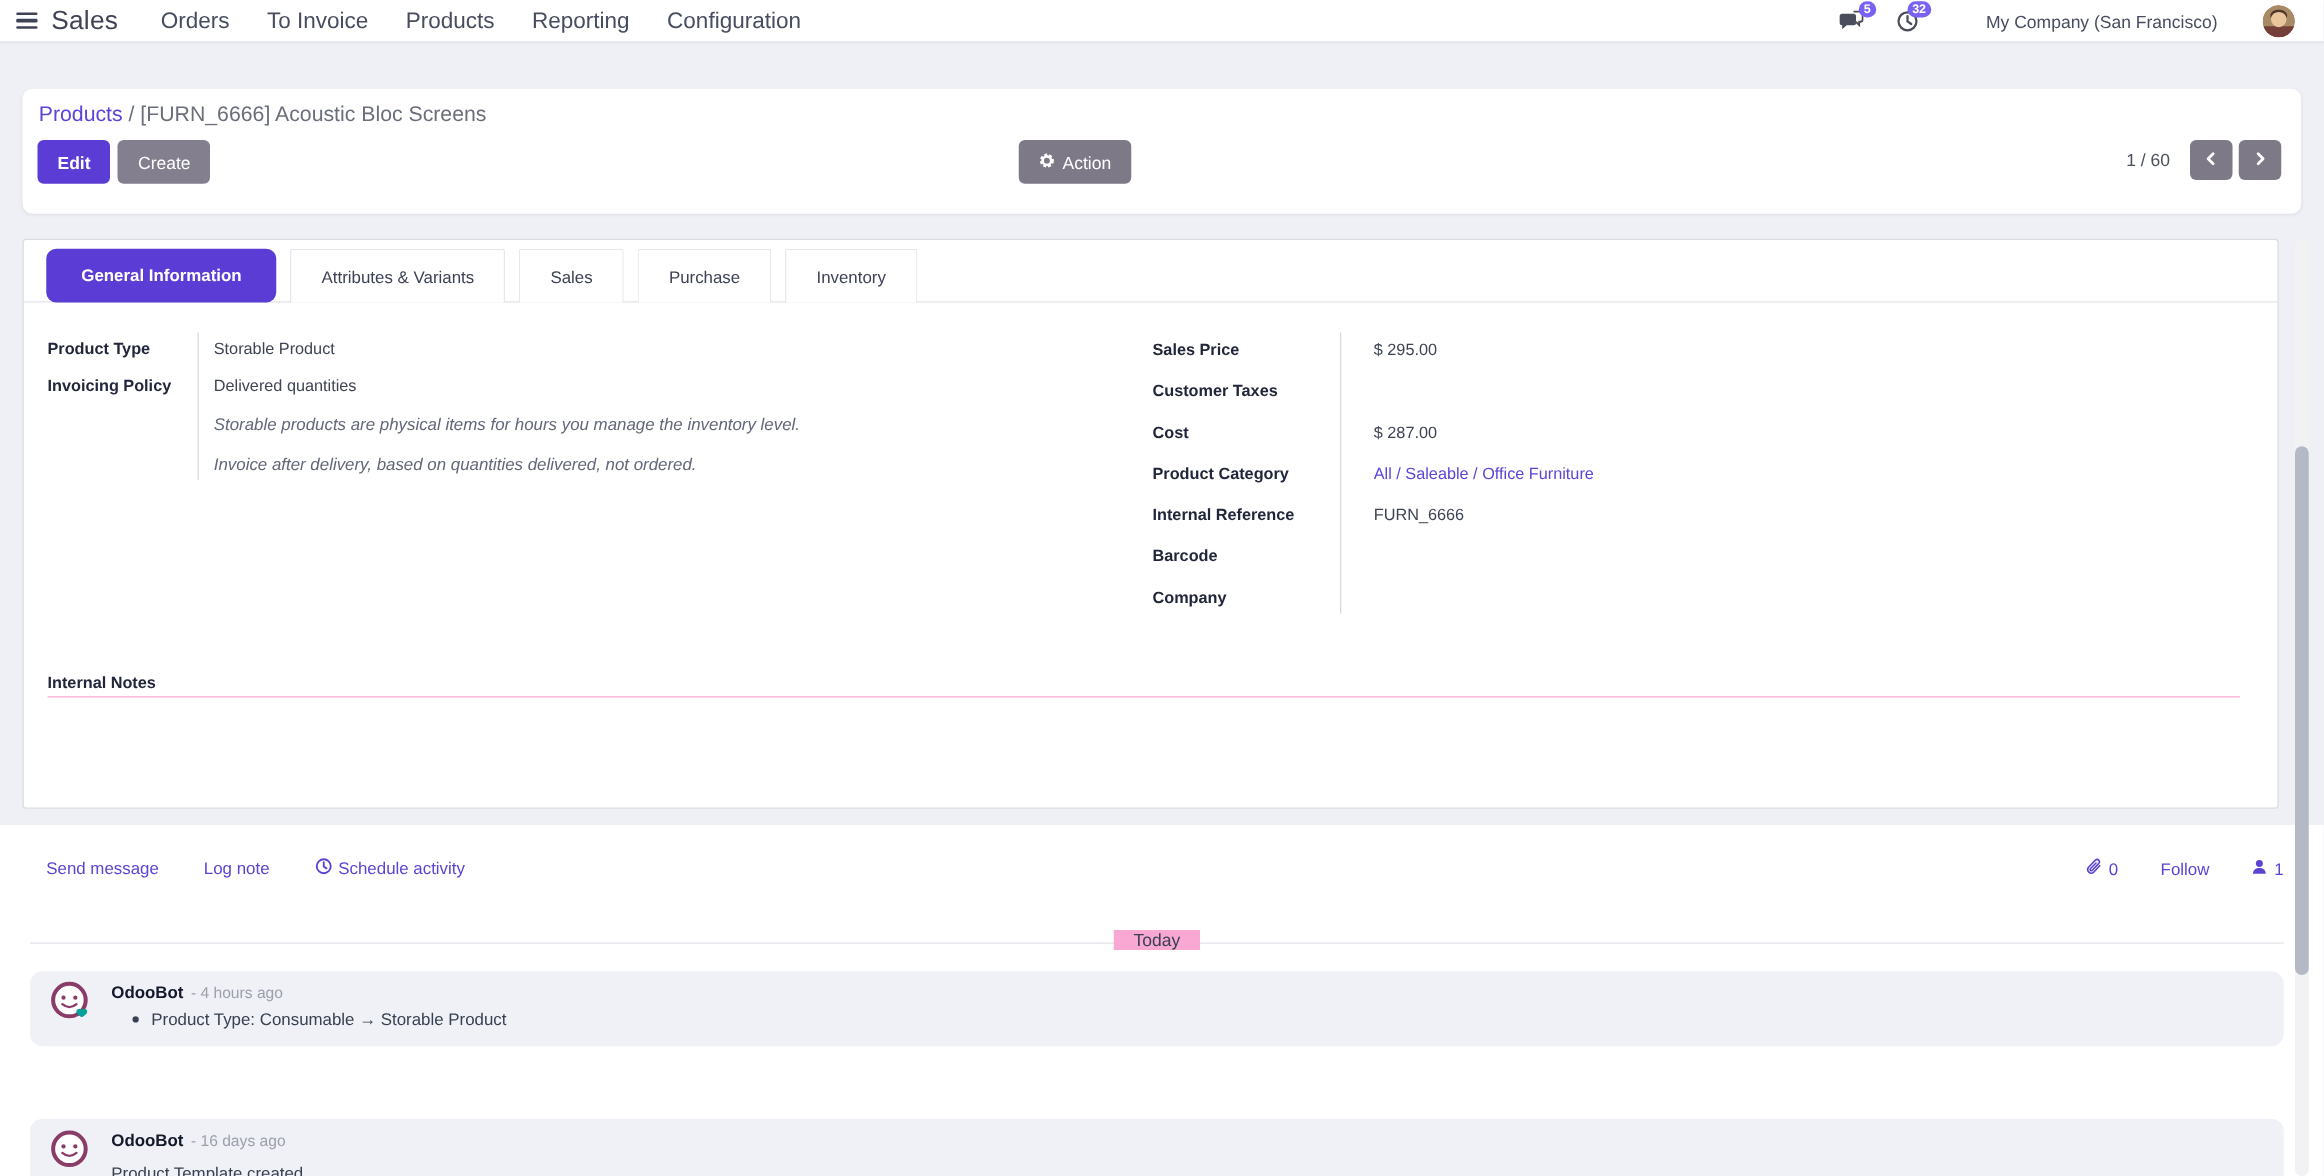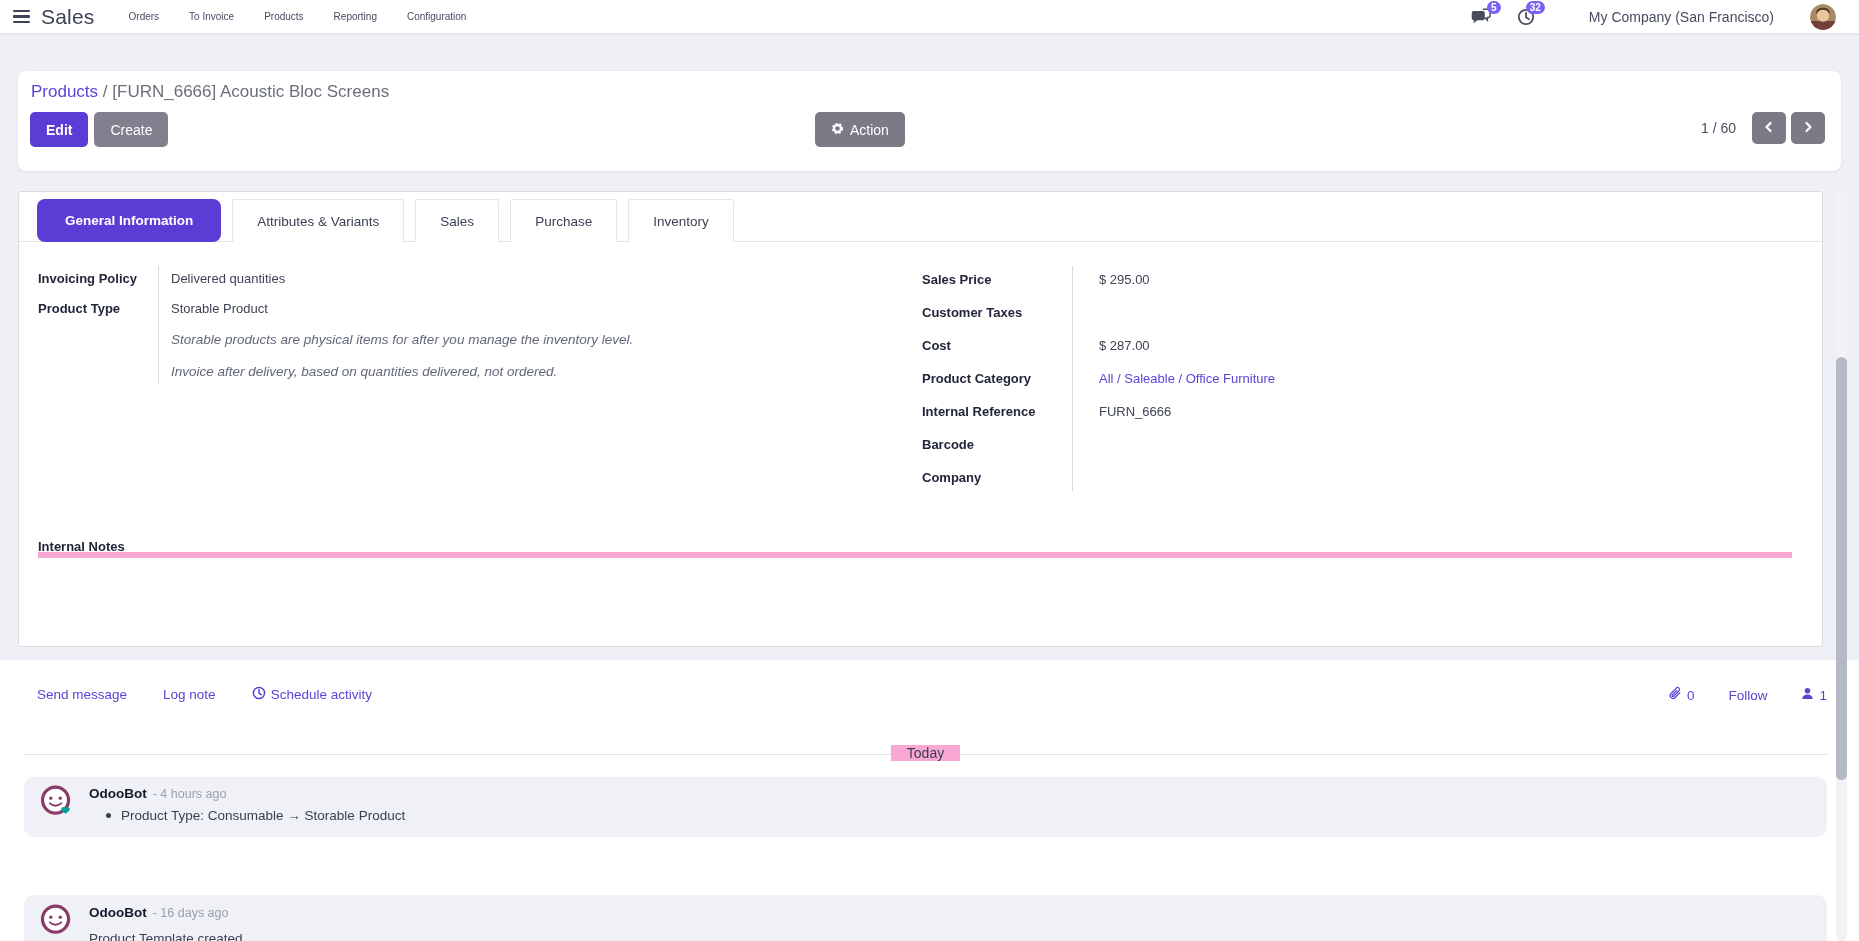--- a/index.html
+++ b/index.html
@@ -14,21 +14,21 @@
   
   .navbar {
     position:absolute; top:0; left:0; width:1859px; height:33px;
     background:#ffffff; display:flex; align-items:center;
     box-shadow:0 1px 2px rgba(40,40,70,.07); z-index:20;
   }
   .hamburger { width:17px; height:13px; margin-left:13px; display:flex; flex-direction:column; justify-content:space-between; cursor:pointer; }
   .hamburger span { display:block; height:2.2px; background:#3e4254; border-radius:1px; }
   .app-name { font-size:21px; color:#3e4254; margin-left:11px; font-weight:500; letter-spacing:.2px; }
   .nav-menus { display:flex; gap:30px; margin-left:34px; }
-  .nav-menu { font-size:10px; color:#474c60; cursor:pointer;text-align:right; }
+  .nav-menu { font-size:18px; color:#474c60; cursor:pointer;text-align:right; }
   .nav-right { margin-left:auto; display:flex; align-items:center; }
   .nav-icon-wrap { position:relative; margin-right:26px; cursor:pointer; }
   .nav-icon-wrap svg { display:block; }
   .nav-badge {
     position:absolute; top:-7px; right:-10px; background:#7b61f2; color:#fff;
     font-size:10px; font-weight:bold; line-height:13px; padding:0 4px;
     border-radius:8px; min-width:14px; text-align:center;
   }
   .company-name { font-size:14px; color:#474c60; margin-left:28px; cursor:pointer; }
   .nav-avatar { width:26px; height:26px; border-radius:50%; overflow:hidden; margin-left:36px; margin-right:23px; cursor:pointer; }
@@ -79,21 +79,21 @@
   .grp-left .f-row { height:30px; }
   .grp-right .f-row { height:33px;gap:14px; }
   .f-label { font-size:13px; font-weight:bold; color:#22263a; display:flex; align-items:center; }
   .grp-left .f-label { width:120px; padding-right:6px; }
   .grp-right .f-label { width:150px; padding-right:6px; }
   .f-value { font-size:13px; color:#3f4454; display:flex; align-items:center; padding-left:13px; flex:1; }
   .f-value a { color:#5d43d8; text-decoration:none; cursor:pointer; }
   .helper-row { height:32px; display:flex; }
   .helper-spacer { width:120px; }
   .helper-text { flex:1; padding-left:13px; font-size:13.5px; font-style:italic; color:#62677a; display:flex; align-items:center; }
-  .notes-block { position:absolute; left:19px; top:345px; width:1754px; height:21px; border-bottom:6px solid #f9a8d4; }
+  .notes-block { position:absolute; left:19px; top:345px; width:1754px; height:21px; border-bottom:1px solid #f9a8d4; }
   .notes-label { font-size:13px; font-weight:bold; color:#22263a; }
   
   .chatter { position:absolute; top:660px; left:0; width:1859px; height:281px; background:#fff; }
   .chat-links-left { position:absolute; left:37px; top:26px; display:flex; gap:36px; align-items:center; }
   .chat-links-right { position:absolute; right:32px; top:26px; display:flex; gap:34px; align-items:center; }
   .chat-link { font-size:13.5px; color:#5b44d4; cursor:pointer; display:flex; align-items:center; gap:5px; }
   .date-divider { position:absolute; left:24px; right:32px; height:20px; text-align:center; }
   .date-divider::before { content:""; position:absolute; left:0; right:0; top:10px; height:1px; background:#e2e3e9; }
   .date-divider span { position:relative; z-index:1; background:#f9a8d4; padding:0 16px; font-size:14px; font-weight:normal; color:#3a4053; }
   .message { position:absolute; left:24px; right:32px; background:#f0f1f6; border-radius:10px; }
@@ -208,30 +208,30 @@
     <div class="tab active">General Information</div>
     <div class="tab">Attributes &amp; Variants</div>
     <div class="tab">Sales</div>
     <div class="tab">Purchase</div>
     <div class="tab">Inventory</div>
   </div>
 
   <div class="o-group grp-left">
     <div class="vline"></div>
     <div class="f-row">
+      <div class="f-label">Product Type</div>
+      <div class="f-value">Storable Product</div>
+    </div>
+    <div class="f-row">
       <div class="f-label">Invoicing Policy</div>
       <div class="f-value">Delivered quantities</div>
     </div>
-    <div class="f-row">
-      <div class="f-label">Product Type</div>
-      <div class="f-value">Storable Product</div>
-    </div>
     <div class="helper-row">
       <div class="helper-spacer"></div>
-      <div class="helper-text">Storable products are physical items for after you manage the inventory level.</div>
+      <div class="helper-text">Storable products are physical items for hours you manage the inventory level.</div>
     </div>
     <div class="helper-row">
       <div class="helper-spacer"></div>
       <div class="helper-text">Invoice after delivery, based on quantities delivered, not ordered.</div>
     </div>
   </div>
 
   <div class="o-group grp-right">
     <div class="vline"></div>
     <div class="f-row">

